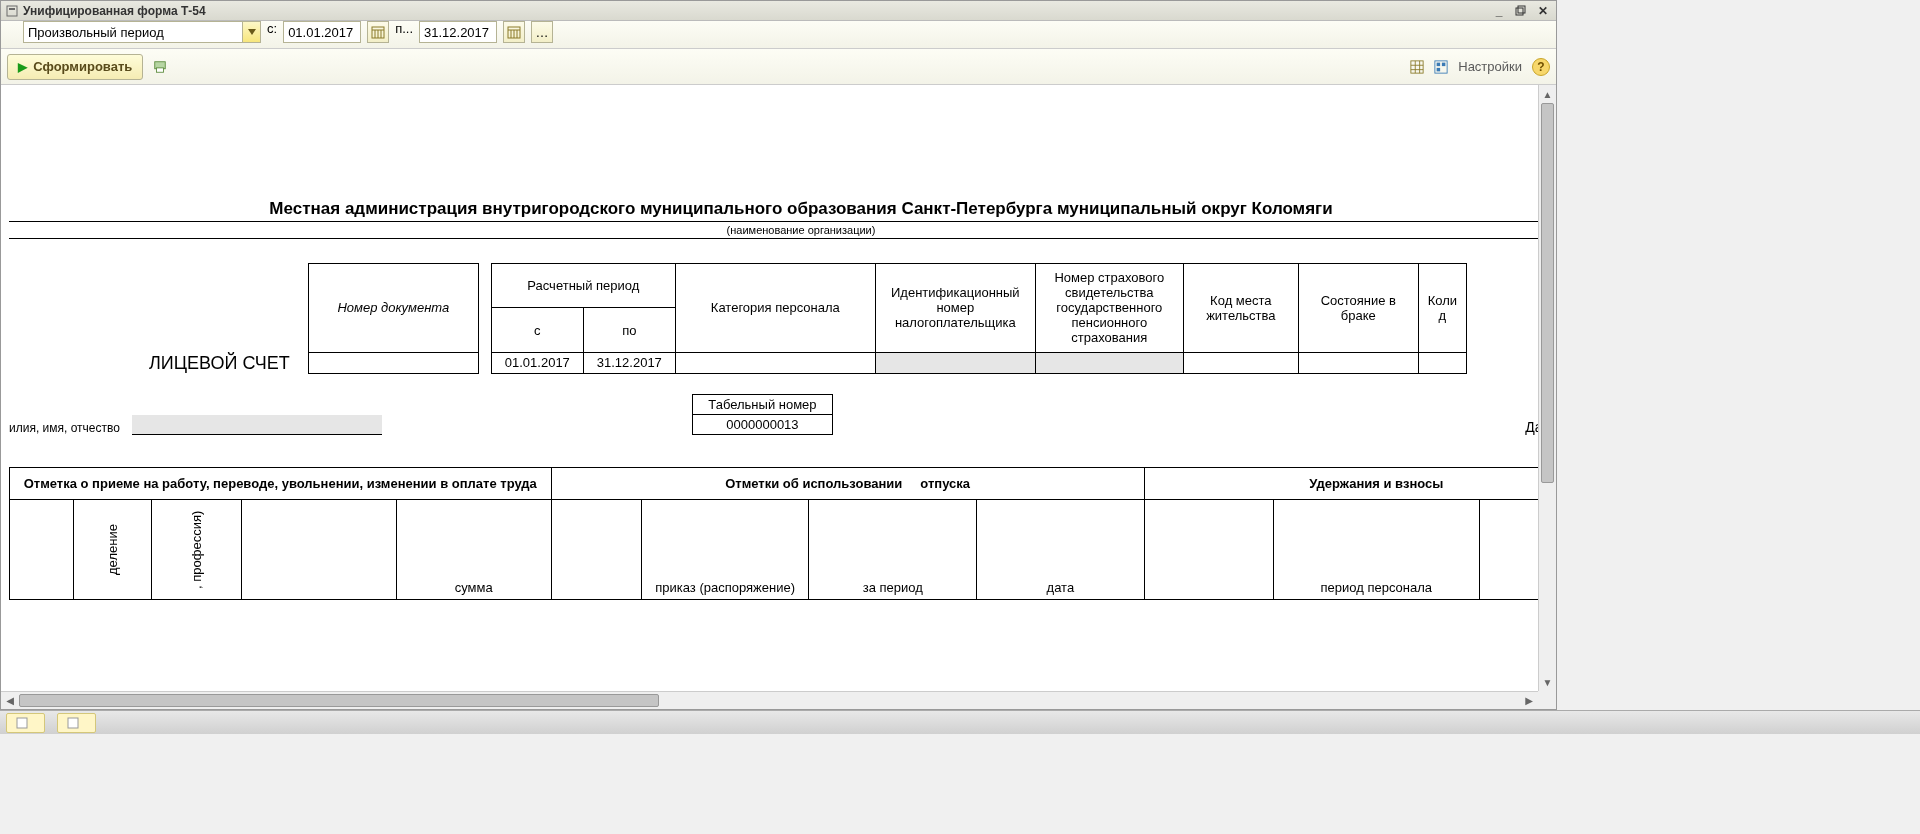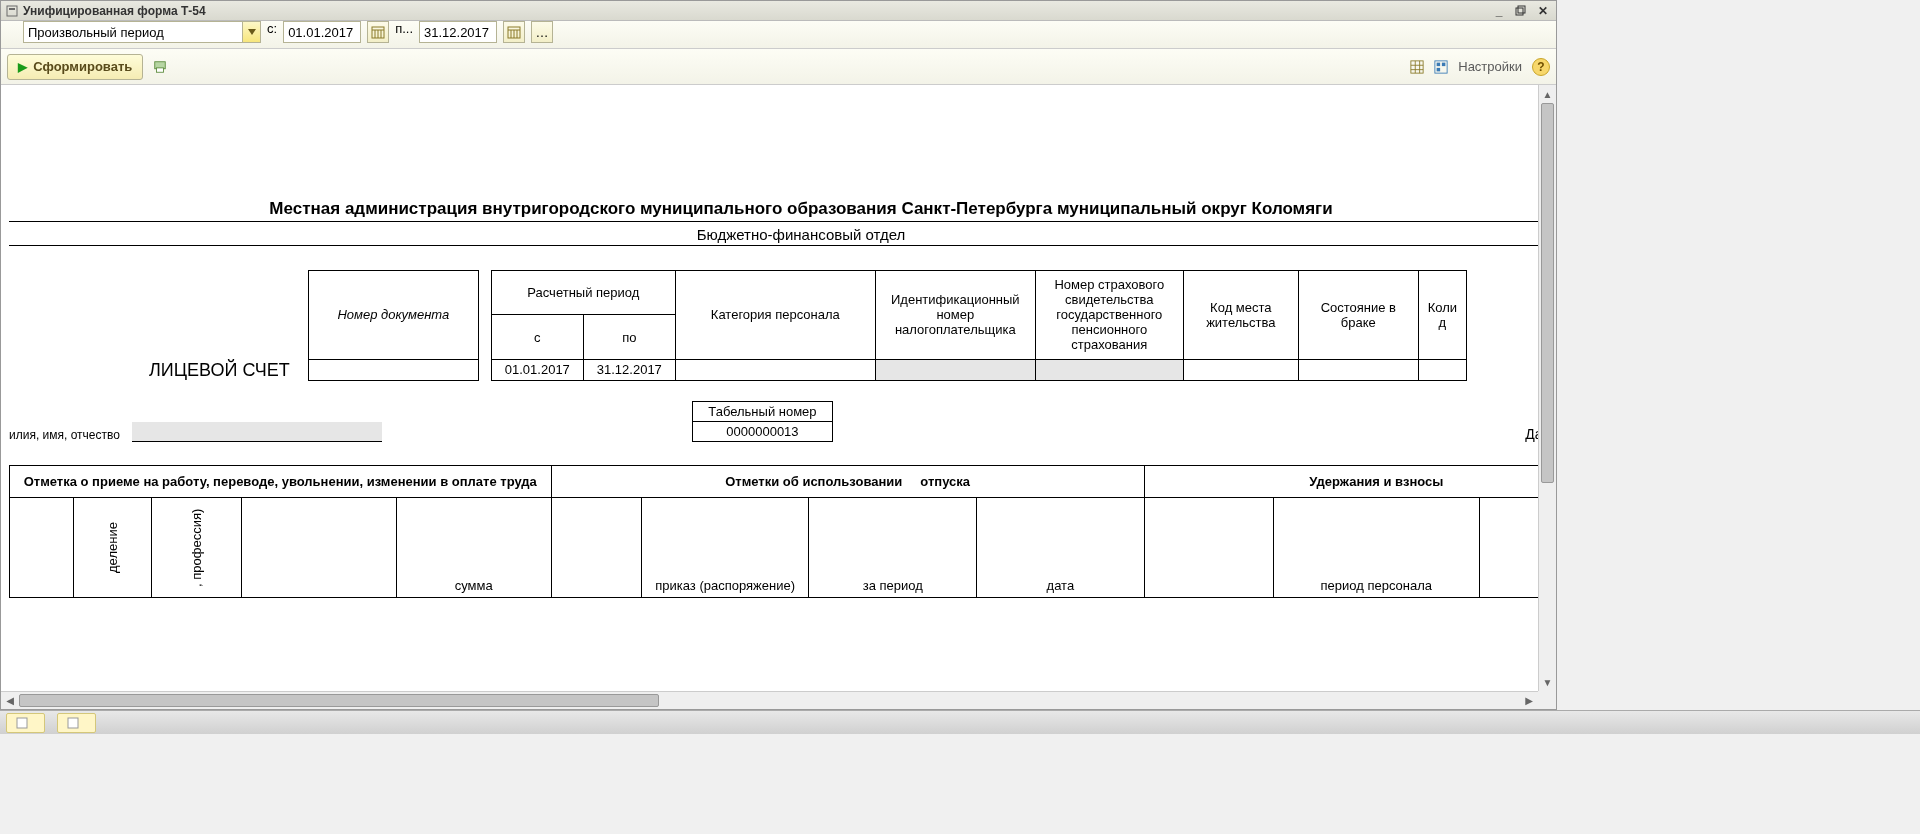--- a/index.html
+++ b/index.html
@@ -216,21 +216,21 @@
   font-size: 13px;
 }
 .birth-label {
   margin-left: auto;
   font-size: 14px;
   padding-right: 8px;
 }
 .big-table {
   border-collapse: collapse;
   width: 1600px;
-  margin-top: 23px;
+  margin-top: 32px;
   padding-left: 20px;
 }
 .big-table td, .big-table th {
   border: 1px solid #000;
   padding: 4px 6px;
   text-align: center;
   font-size: 13px;
   vertical-align: middle;
 }
 .rotated {
@@ -406,22 +406,22 @@
   </div>
 
   <div class="document-area">
     <div class="document-scroll">
       <div class="doc-content">
 
         <div class="doc-top-right">Утв</div>
 
         <div class="org-name">Местная администрация внутригородского муниципального образования Санкт-Петербурга муниципальный округ Коломяги</div>
         <div class="underline"></div>
-
-        <div class="dept-name">Бюджетно-финансовый отдел</div>
+        <div class="hint">(наименование организации)</div>
+
         <div class="underline"></div>
 
         <div class="main-table-wrap">
           <div class="litsevoi">ЛИЦЕВОЙ СЧЕТ</div>
           <table class="maint">
             <tbody>
                 <tr>
               <th rowspan="2" style="width:170px;height:84px;font-style:italic;">Номер документа</th>
               <td rowspan="2" style="border:none;width:10px;"></td>
               <th colspan="2">Расчетный период</th>

